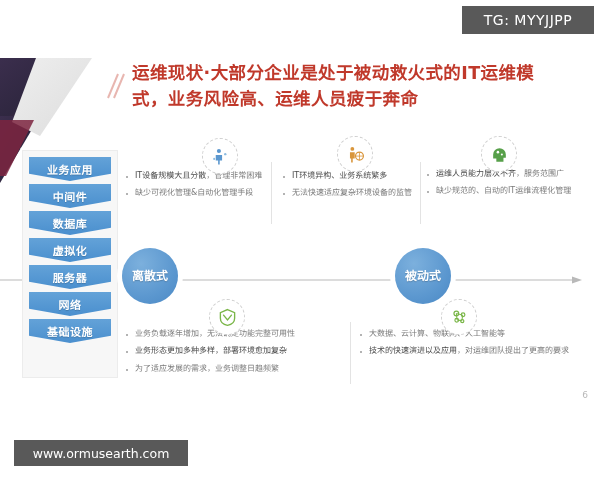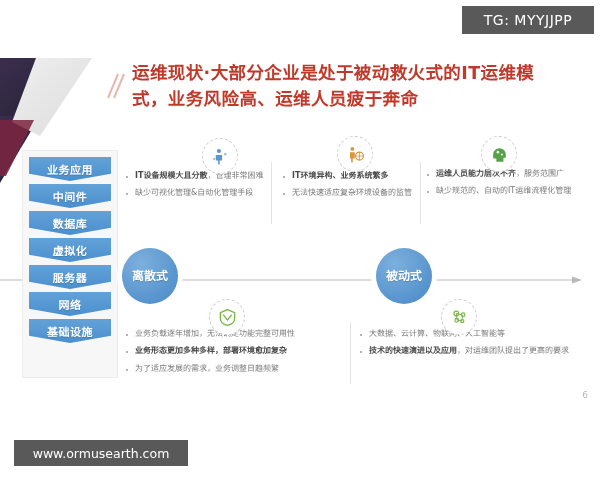--- a/index.html
+++ b/index.html
@@ -59,21 +59,21 @@
   .circle{
     position:absolute;width:56px;height:56px;border-radius:50%;
     background:radial-gradient(circle at 34% 28%,#7cb0dd 0%,#5b97cf 62%,#4a88c4 100%);
     color:#fff;font-size:12px;font-weight:bold;line-height:1.25;
     display:flex;align-items:center;justify-content:center;text-align:center;
     box-shadow:0 0 0 5px #ffffff;z-index:14;
     text-shadow:0 1px 1px rgba(0,0,0,.2);
   }
   #c0{left:122px;top:248px;}
   #c1{left:249px;top:248px;}
-  #c2{left:376px;top:248px;text-align:right;}
+  #c2{left:395px;top:248px;text-align:right;}
   #c3{left:494px;top:248px;}
 
   
   .icon-badge{
     position:absolute;width:34px;height:34px;border-radius:50%;
     border:1px dashed #cfcfcf;background:#fff;
     display:flex;align-items:center;justify-content:center;z-index:16;
   }
   #ic0{left:202px;top:138px;}
   #ic1{left:337px;top:136px;}
@@ -85,21 +85,21 @@
   .col{position:absolute;z-index:12;}
   .col ul{list-style:none;margin:0;padding:0;}
   .col li{
     position:relative;padding-left:9px;margin-bottom:5px;
     font-size:8px;line-height:1.55;color:#7b7b7b;
   }
   .col li::before{
     content:"";position:absolute;left:0;top:6px;
     width:2px;height:2px;background:#9a9a9a;border-radius:50%;
   }
-  .col li b{color:#4a4a4a;font-weight:bold;}
+  .col li b{color:#4a4a4a;font-weight:normal;}
   .vdiv{position:absolute;width:1px;background:#e3e3e3;z-index:10;}
 
   #col-top-0{left:126px;top:170px;width:138px;}
   #col-top-1{left:283px;top:170px;width:132px;}
   #col-top-2{left:427px;top:168px;width:148px;}
   #col-bot-0{left:126px;top:328px;width:218px;}
   #col-bot-1{left:360px;top:328px;width:214px;}
 
   #vd0{left:271px;top:162px;height:62px;}
   #vd1{left:420px;top:162px;height:62px;}

